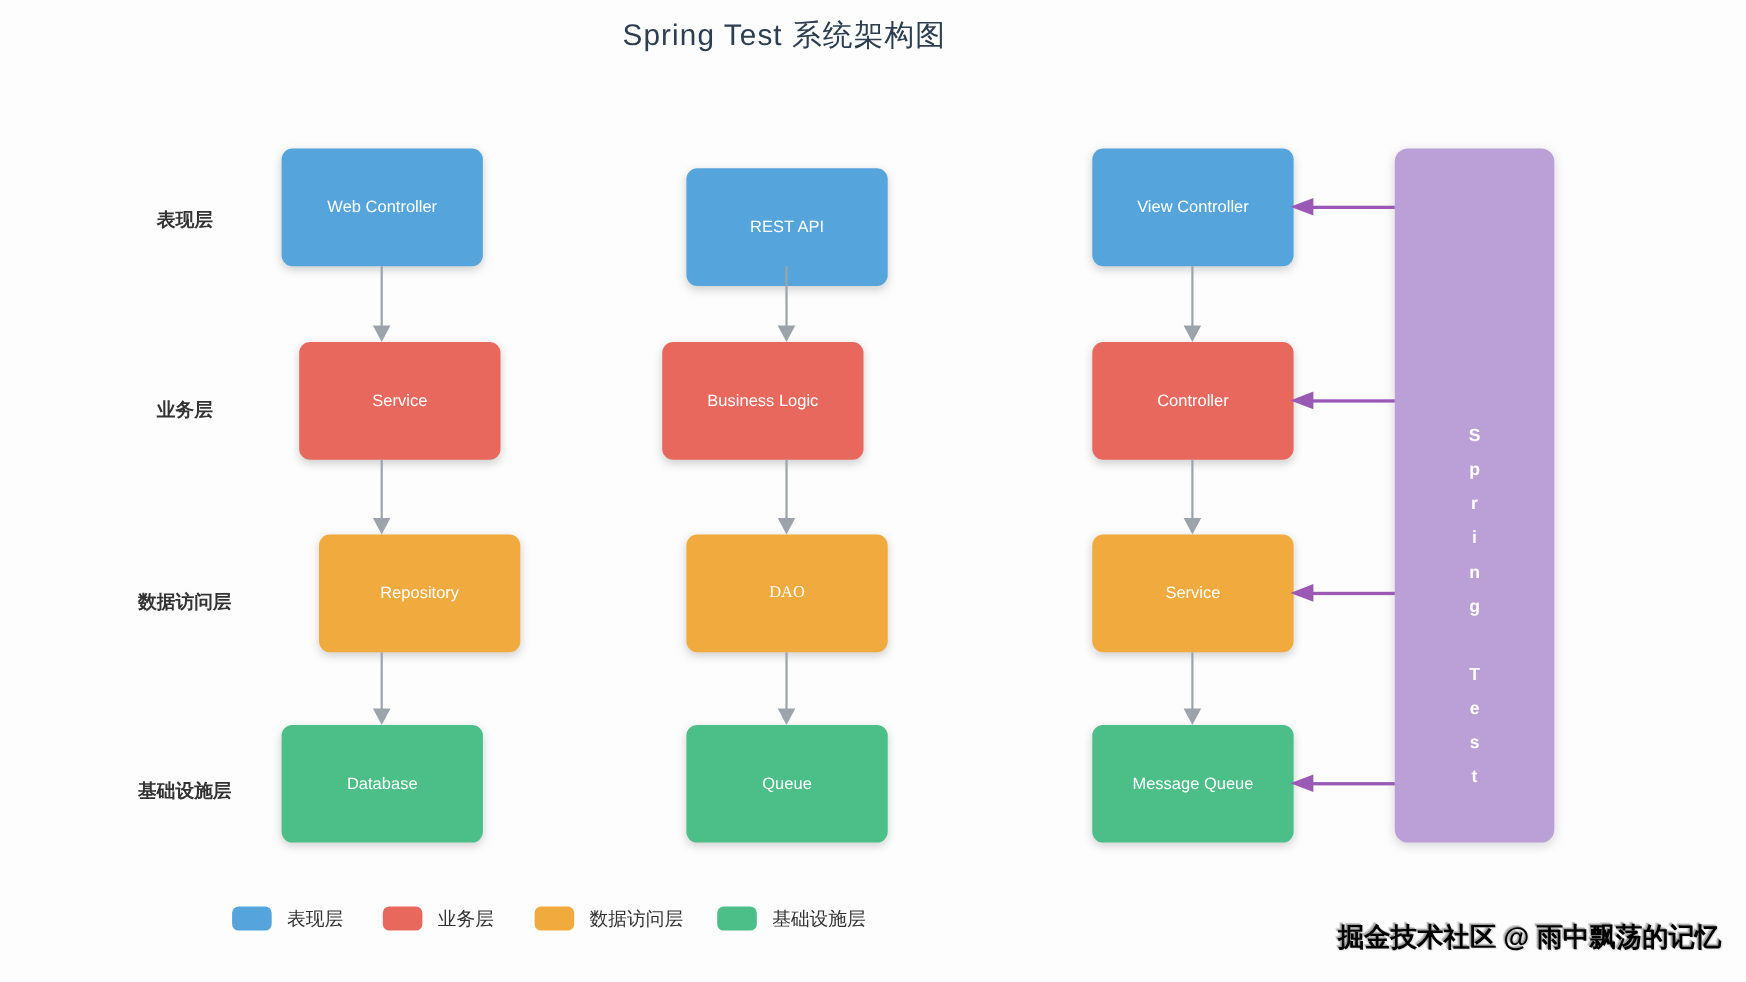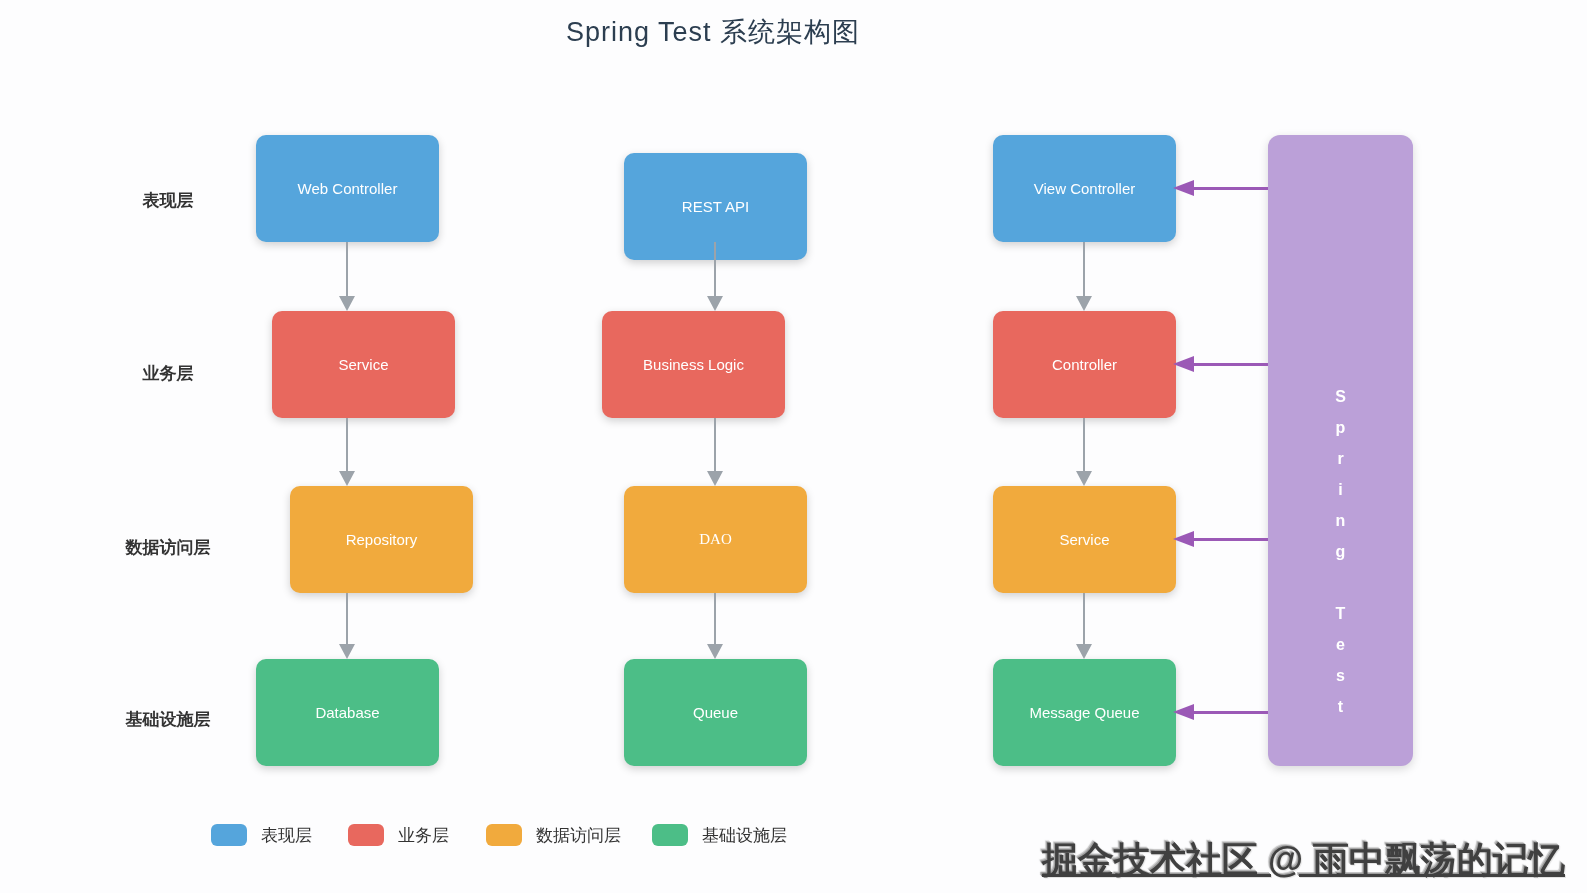--- a/index.html
+++ b/index.html
@@ -51,24 +51,23 @@
   .legend{position:absolute;left:0;top:824px;width:100%;height:24px;}
   .legend-item{position:absolute;top:0;height:22px;display:flex;align-items:center;cursor:default;}
   .legend-swatch{width:36px;height:22px;border-radius:6px;margin-right:14px;flex:0 0 auto;}
   .legend-swatch.blue{background:var(--presentation-layer);}
   .legend-swatch.red{background:var(--business-layer);}
   .legend-swatch.orange{background:var(--data-access-layer);}
   .legend-swatch.green{background:var(--infrastructure-layer);}
   .legend-label{font-size:17px;color:var(--legend-text);white-space:nowrap;}
   .watermark{
     position:absolute;right:22px;top:836px;
-    font-size:36px;font-weight:bold;white-space:nowrap;
-    color:#404040;
+    font-size:24px;font-weight:bold;white-space:nowrap;
+    color:#000000;
     text-shadow:-1px -1px 0 #9e9e9e,-2px -2px 1px rgba(150,150,150,.55),1px 1px 1px #e3e3e3;
-    text-decoration:underline;
   }
 </style>
 </head>
 <body>
 
 <div class="page-title">Spring Test 系统架构图</div>
 
 <div class="layer-label" style="left:168px;top:200px;">表现层</div>
 <div class="layer-label" style="left:168px;top:373px;">业务层</div>
 <div class="layer-label" style="left:168px;top:547px;">数据访问层</div>

